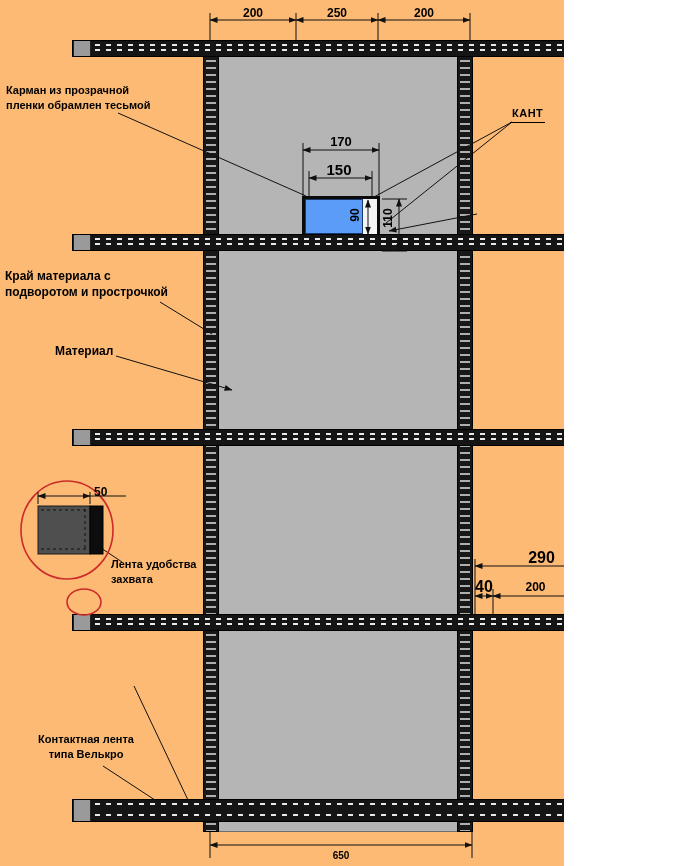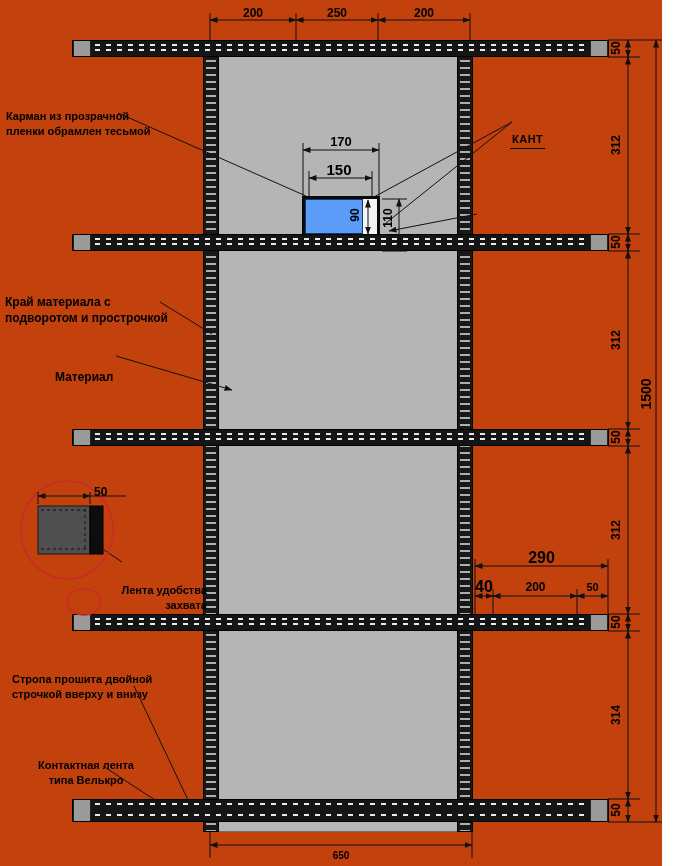--- a/index.html
+++ b/index.html
@@ -1,17 +1,17 @@
 <!DOCTYPE html>
 <html><head>
 <meta charset="utf-8">
 <style>
   * { margin:0; padding:0; box-sizing:border-box; }
   html,body { background:#fff; font-family:"Liberation Sans", sans-serif; }
-  .canvas { position:relative; width:662px; height:866px; background:#c2410c; overflow:hidden; }
+  .canvas { position:relative; width:564px; height:866px; background:#fdba74; overflow:hidden; }
 
   .panel { position:absolute; left:210px; top:45px; width:262px; height:787px;
            background:#b5b5b5; border:1px solid #6e6e6e; }
 
   .vstrap { position:absolute; top:45px; width:16px; height:787px;
             background-color:#181818; border:1px solid #000;
             background-image:repeating-linear-gradient(180deg, rgba(225,225,225,.75) 0 2px, rgba(0,0,0,0) 2px 7px);
             background-repeat:no-repeat; background-position:2px 0; background-size:calc(100% - 4px) 100%; }
 
   .hstrap { position:absolute; left:72px; width:537px; height:17px;
@@ -36,21 +36,21 @@
   .arr2 { marker-start:url(#arr); marker-end:url(#arr); }
   .arrE { marker-end:url(#arr); }
   .red  { fill:none; stroke:#cc2a2a; stroke-width:1.6; }
   .dashw { stroke:#fff; stroke-width:1.4; stroke-dasharray:3 3; }
 
   .lbl  { position:absolute; z-index:6; font-size:12px; font-weight:bold; color:#000;
           text-align:center; line-height:14px; height:14px; }
   .lblv { position:absolute; z-index:6; font-size:12px; font-weight:bold; color:#000;
           text-align:center; line-height:14px; height:14px; transform:rotate(-90deg); }
   .ann  { position:absolute; z-index:6; font-size:11px; font-weight:bold; color:#000;
-          white-space:pre-line; line-height:1.32;margin-top:26px; }
+          white-space:pre-line; line-height:1.32; }
   .kant { border-bottom:1px solid #000; letter-spacing:.5px; display:inline-block;
           white-space:nowrap; padding:0 2px 1px 2px; }
 </style>
 </head>
 <body>
 
 <div class="canvas">
 
   <div class="panel"></div>
 
@@ -210,20 +210,18 @@
   <div class="lbl" style="left:577px;top:580px;width:31px;font-size:11px">50</div>
 
   <div class="lbl" style="left:94px;top:485px;width:34px;text-align:left">50</div>
 
   <div class="ann" style="left:6px;top:83px;width:172px">Карман из прозрачной
 пленки обрамлен тесьмой</div>
   <div class="ann" style="left:510px;top:106px"><span class="kant">КАНТ</span></div>
   <div class="ann" style="left:5px;top:269px;width:205px;font-size:12px">Край материала с
 подворотом и прострочкой</div>
   <div class="ann" style="left:55px;top:344px;font-size:12px">Материал</div>
-  <div class="ann" style="left:97px;top:557px;width:110px;text-align:right">Лента удобства
+  <div class="ann" style="left:111px;top:557px;width:110px;text-align:left">Лента удобства
 захвата</div>
-  <div class="ann" style="left:12px;top:646px;width:190px">Стропа прошита двойной
-строчкой вверху и внизу</div>
   <div class="ann" style="left:20px;top:732px;width:132px;text-align:center">Контактная лента
 типа Велькро</div>
 
 </div>
 
 </body></html>

